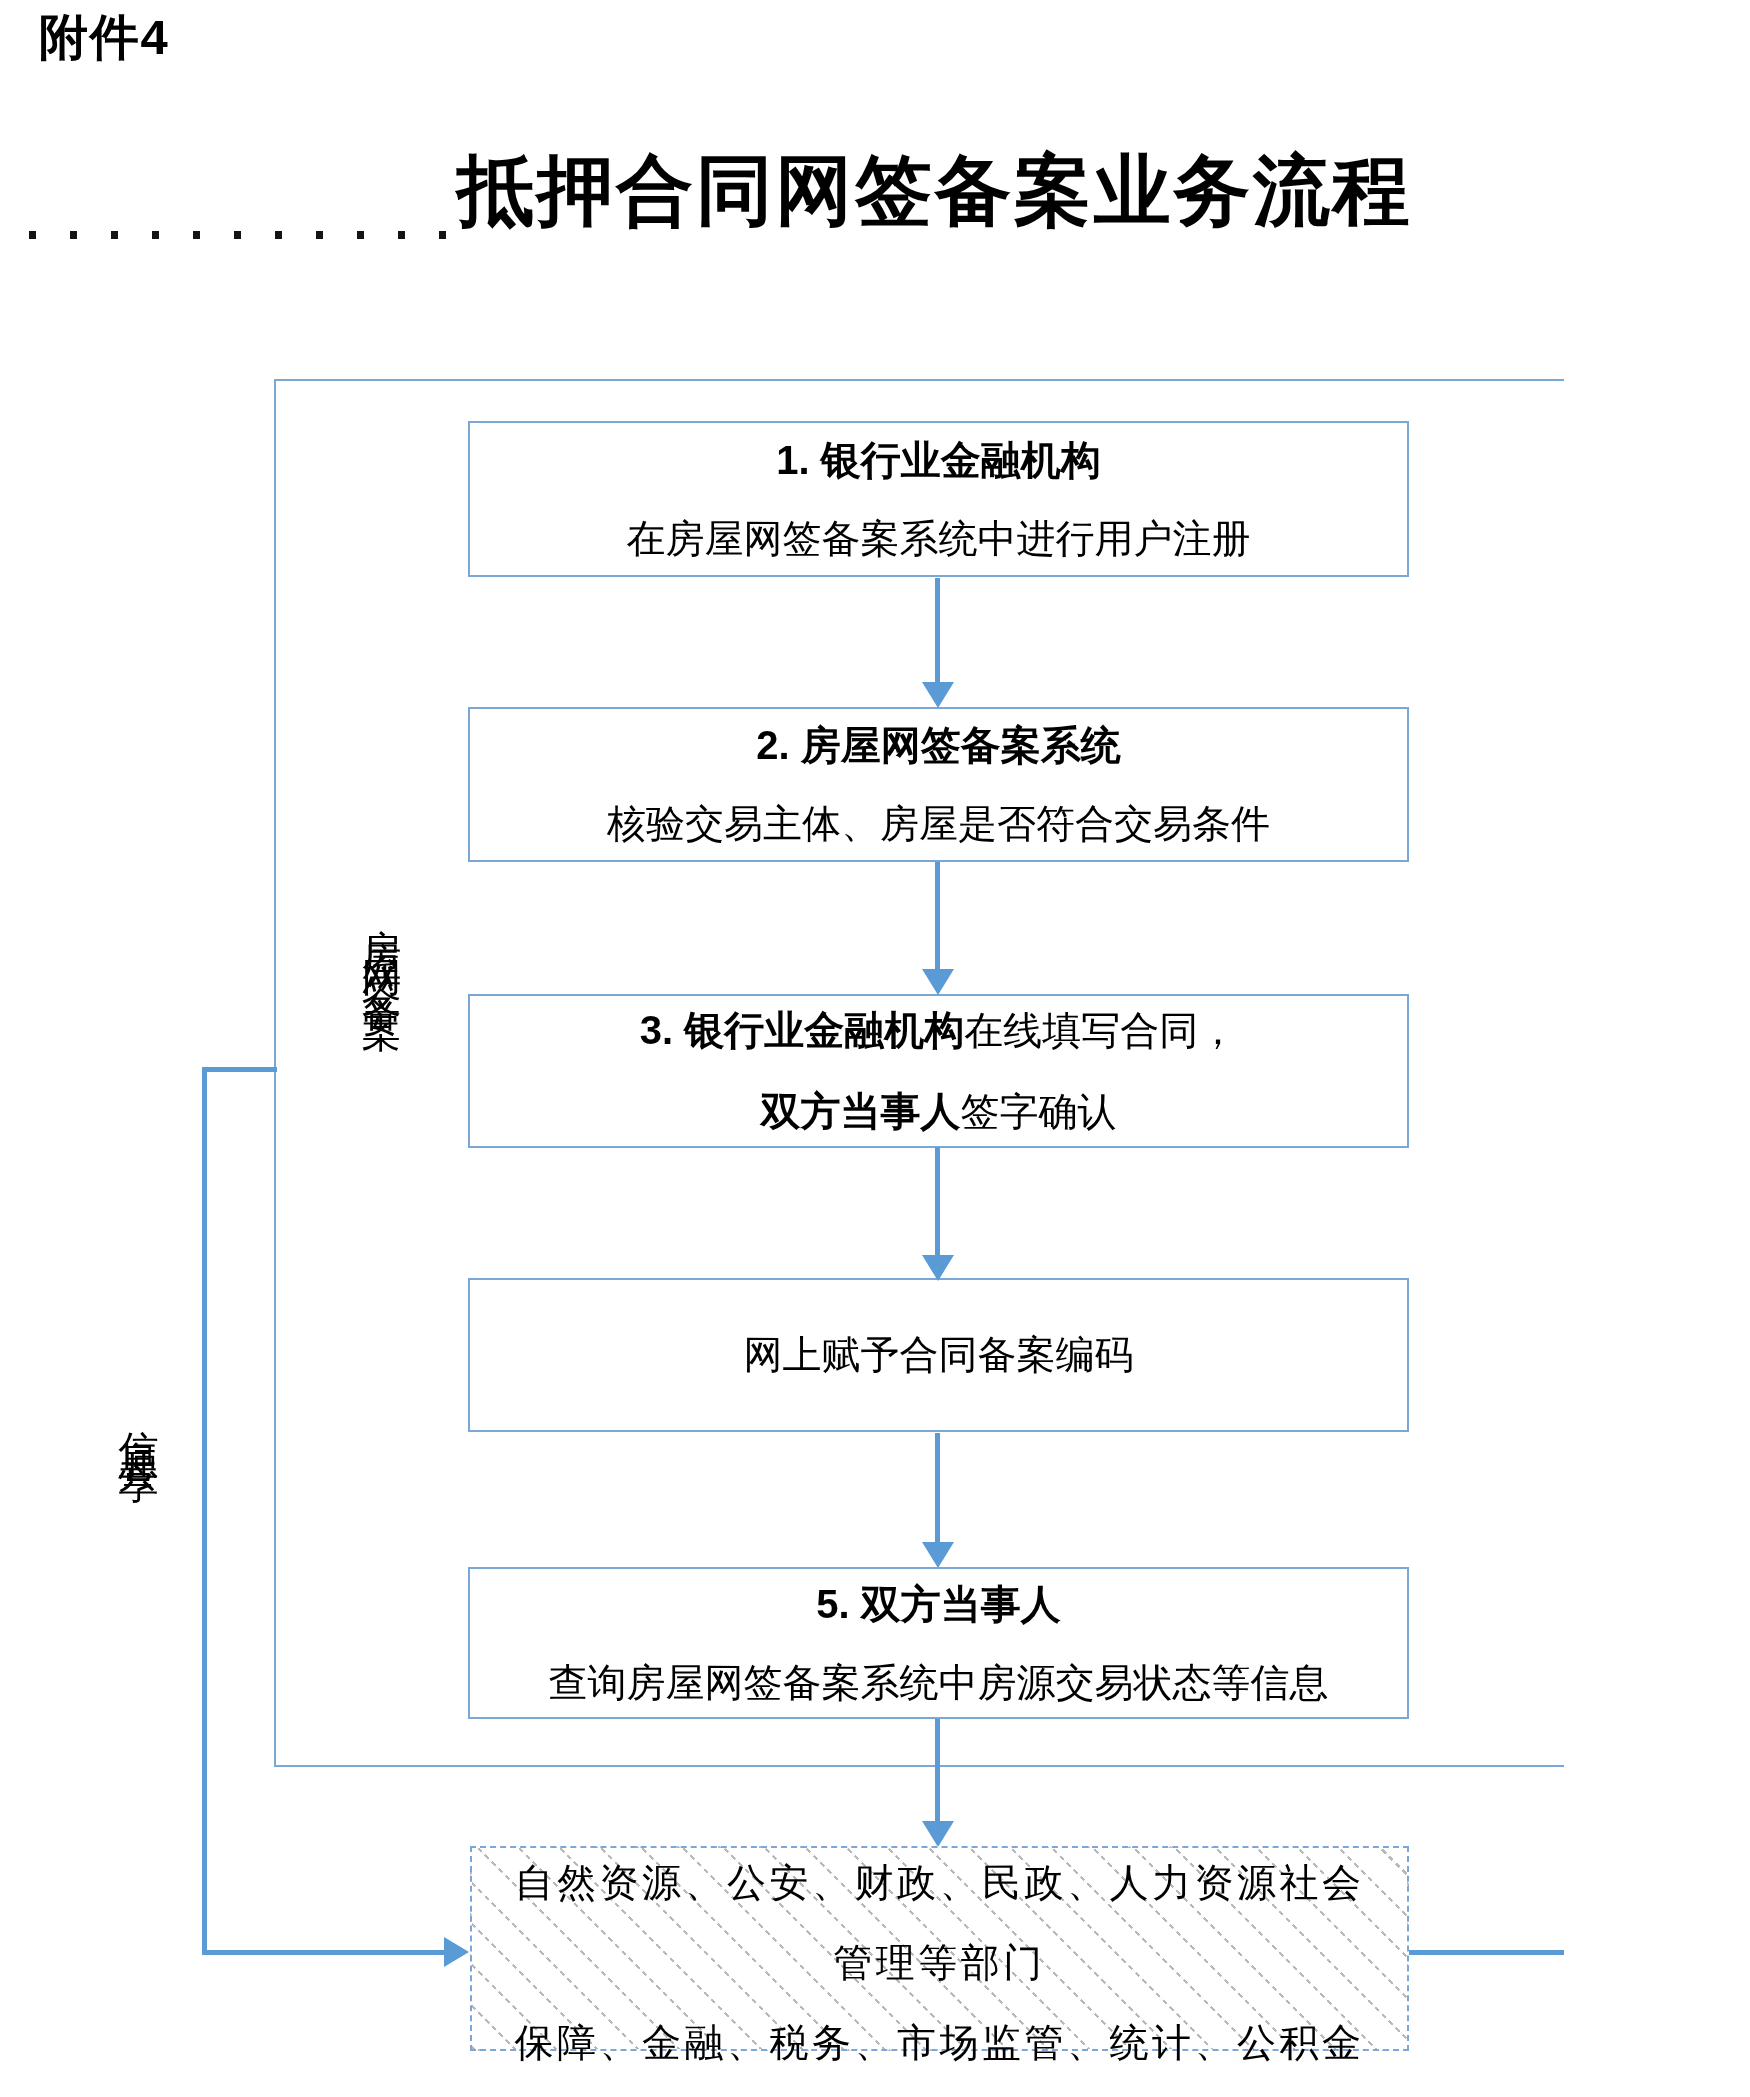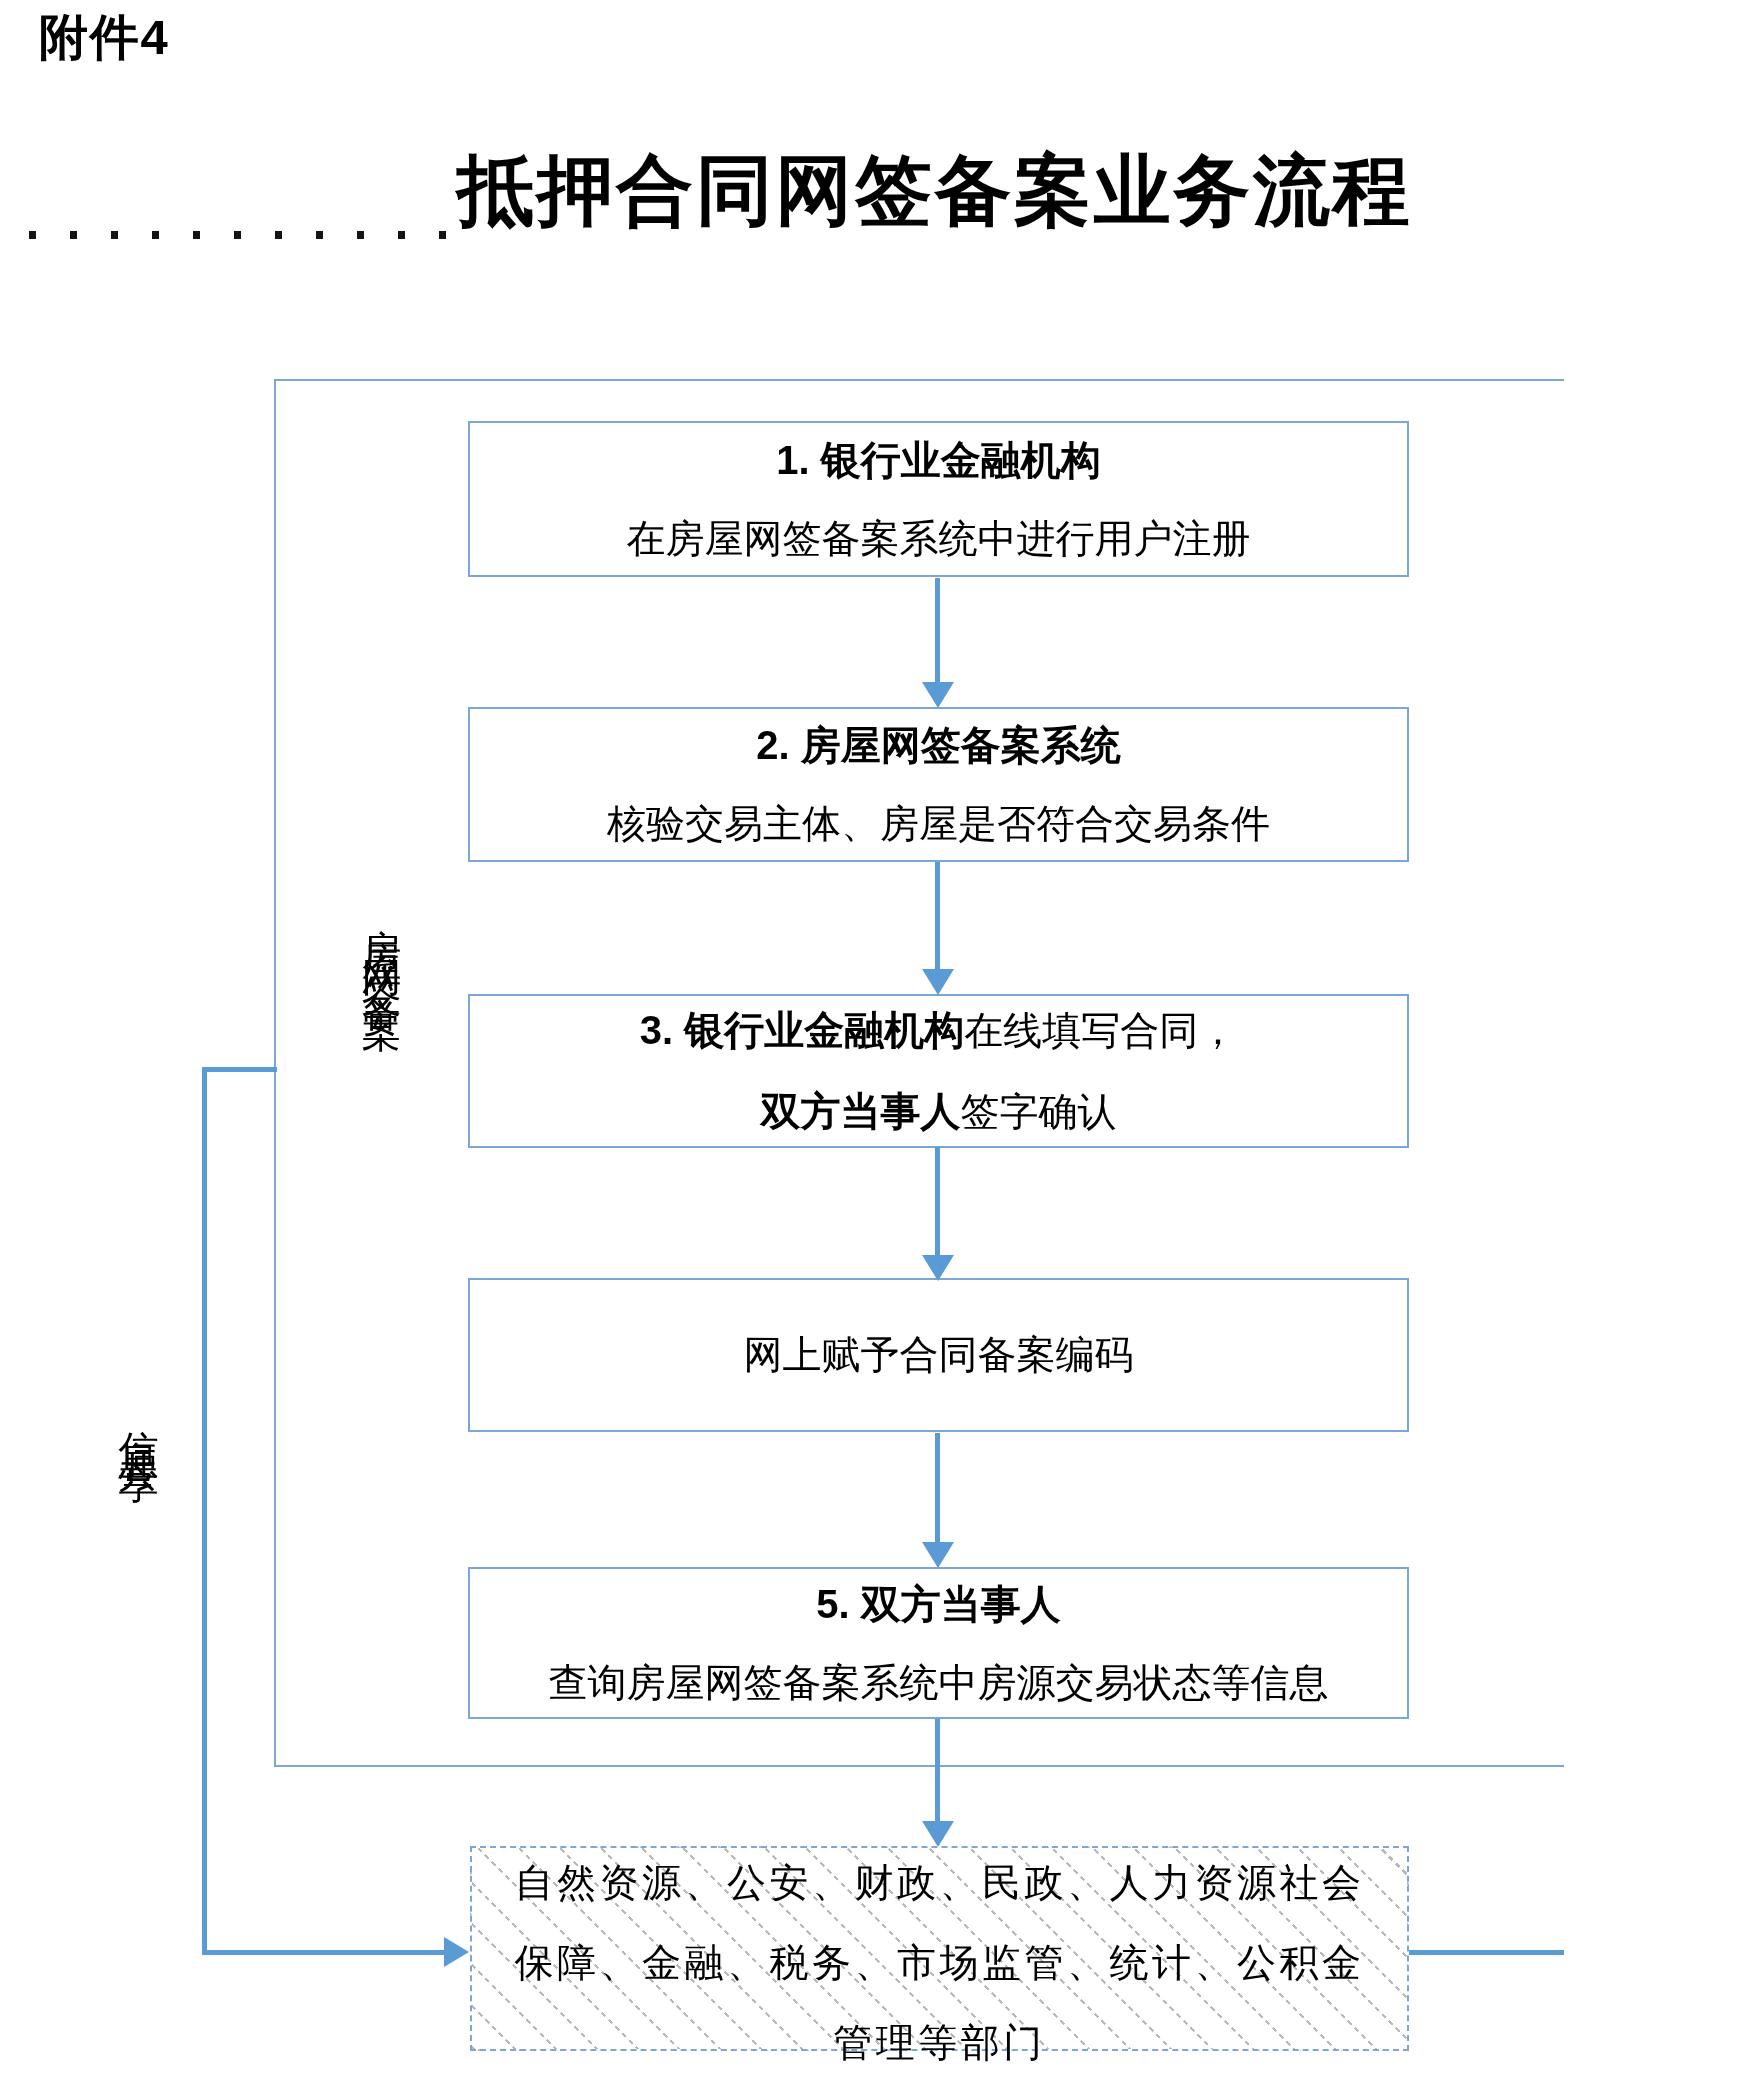--- a/index.html
+++ b/index.html
@@ -159,19 +159,19 @@
   <div class="hline" style="left:202px; top:1950px; width:244px;"></div>
   <div class="head-right" style="left:444px; top:1937px;"></div>
 
   <div class="hline" style="left:1409px; top:1950px; width:248px;"></div>
   <div class="vline" style="left:1653px; top:1032px; height:922px;"></div>
   <div class="hline" style="left:1598px; top:1032px; width:59px;"></div>
   <div class="head-left" style="left:1573px; top:1020px;"></div>
 
   <div class="dashed-box">
     <div class="dept-line">自然资源、公安、财政、民政、人力资源社会</div>
+    <div class="dept-line">管理等部门</div>
     <div class="dept-line">保障、金融、税务、市场监管、统计、公积金</div>
-    <div class="dept-line">管理等部门</div>
   </div>
 
 
 </div>
 
 
 </body></html>

